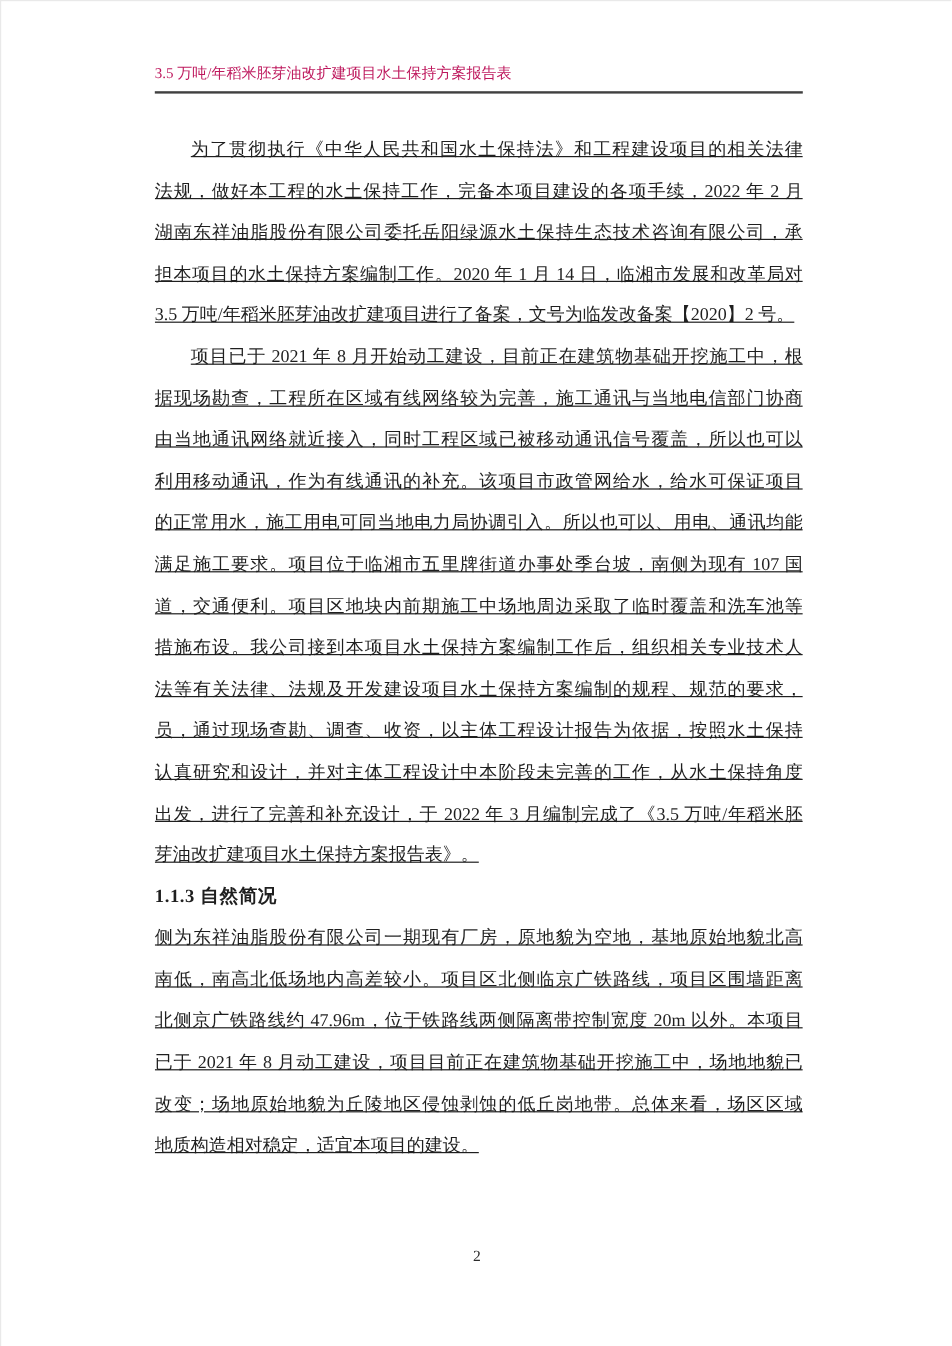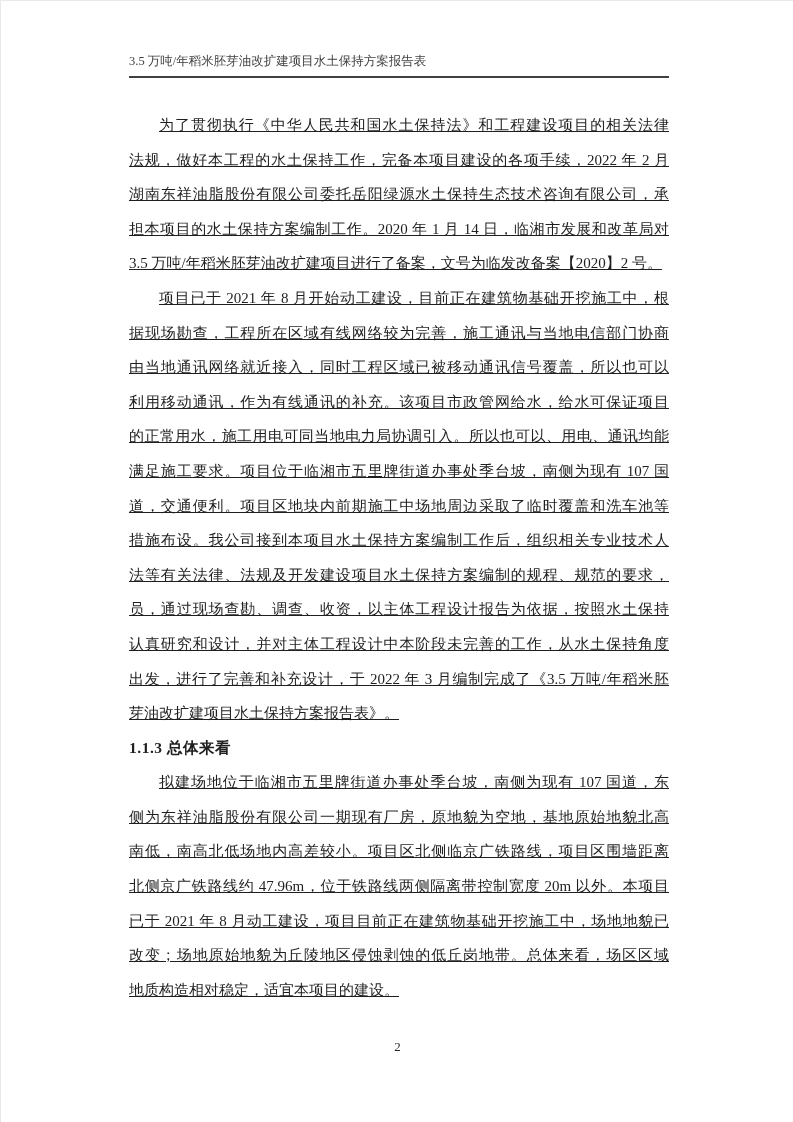--- a/index.html
+++ b/index.html
@@ -14,21 +14,21 @@
     box-sizing: border-box;
     background: #ffffff;
     border-top: 1px solid #e9e9e9;
     border-left: 1px solid #e9e9e9;
     overflow: hidden;
   }
   .header {
     position: absolute;
     left: 128px; top: 52px; width: 540px;
     font-size: 12.5px; line-height: 17px;
-    color: #404040;
+    color: #be185d;
     padding-bottom: 6px;
     border-bottom: 2px solid var(--rule-color, #404040);
   }
   .content {
     position: absolute;
     left: 128px; top: 107px; width: 540px;
     font-size: 15px;
     line-height: 34.6px;
     color: var(--text-color, #1f1f1f);
   }
@@ -81,23 +81,22 @@
         <div class="line">的正常用水，施工用电可同当地电力局协调引入。所以也可以、用电、通讯均能</div>
         <div class="line">满足施工要求。项目位于临湘市五里牌街道办事处季台坡，南侧为现有 107 国</div>
         <div class="line">道，交通便利。项目区地块内前期施工中场地周边采取了临时覆盖和洗车池等</div>
         <div class="line">措施布设。我公司接到本项目水土保持方案编制工作后，组织相关专业技术人</div>
         <div class="line">法等有关法律、法规及开发建设项目水土保持方案编制的规程、规范的要求，</div>
         <div class="line">员，通过现场查勘、调查、收资，以主体工程设计报告为依据，按照水土保持</div>
         <div class="line">认真研究和设计，并对主体工程设计中本阶段未完善的工作，从水土保持角度</div>
         <div class="line">出发，进行了完善和补充设计，于 2022 年 3 月编制完成了《3.5 万吨/年稻米胚</div>
         <div class="line last">芽油改扩建项目水土保持方案报告表》。</div>
       </div>
-      <div class="heading">1.1.3 总体来看</div>
+      <div class="heading">1.1.3 自然简况</div>
       <div class="paragraph">
-        <div class="line first">拟建场地位于临湘市五里牌街道办事处季台坡，南侧为现有 107 国道，东</div>
         <div class="line">侧为东祥油脂股份有限公司一期现有厂房，原地貌为空地，基地原始地貌北高</div>
         <div class="line">南低，南高北低场地内高差较小。项目区北侧临京广铁路线，项目区围墙距离</div>
         <div class="line">北侧京广铁路线约 47.96m，位于铁路线两侧隔离带控制宽度 20m 以外。本项目</div>
         <div class="line">已于 2021 年 8 月动工建设，项目目前正在建筑物基础开挖施工中，场地地貌已</div>
         <div class="line">改变；场地原始地貌为丘陵地区侵蚀剥蚀的低丘岗地带。总体来看，场区区域</div>
         <div class="line last">地质构造相对稳定，适宜本项目的建设。</div>
       </div>
     </div>
 
   <div class="footer">

